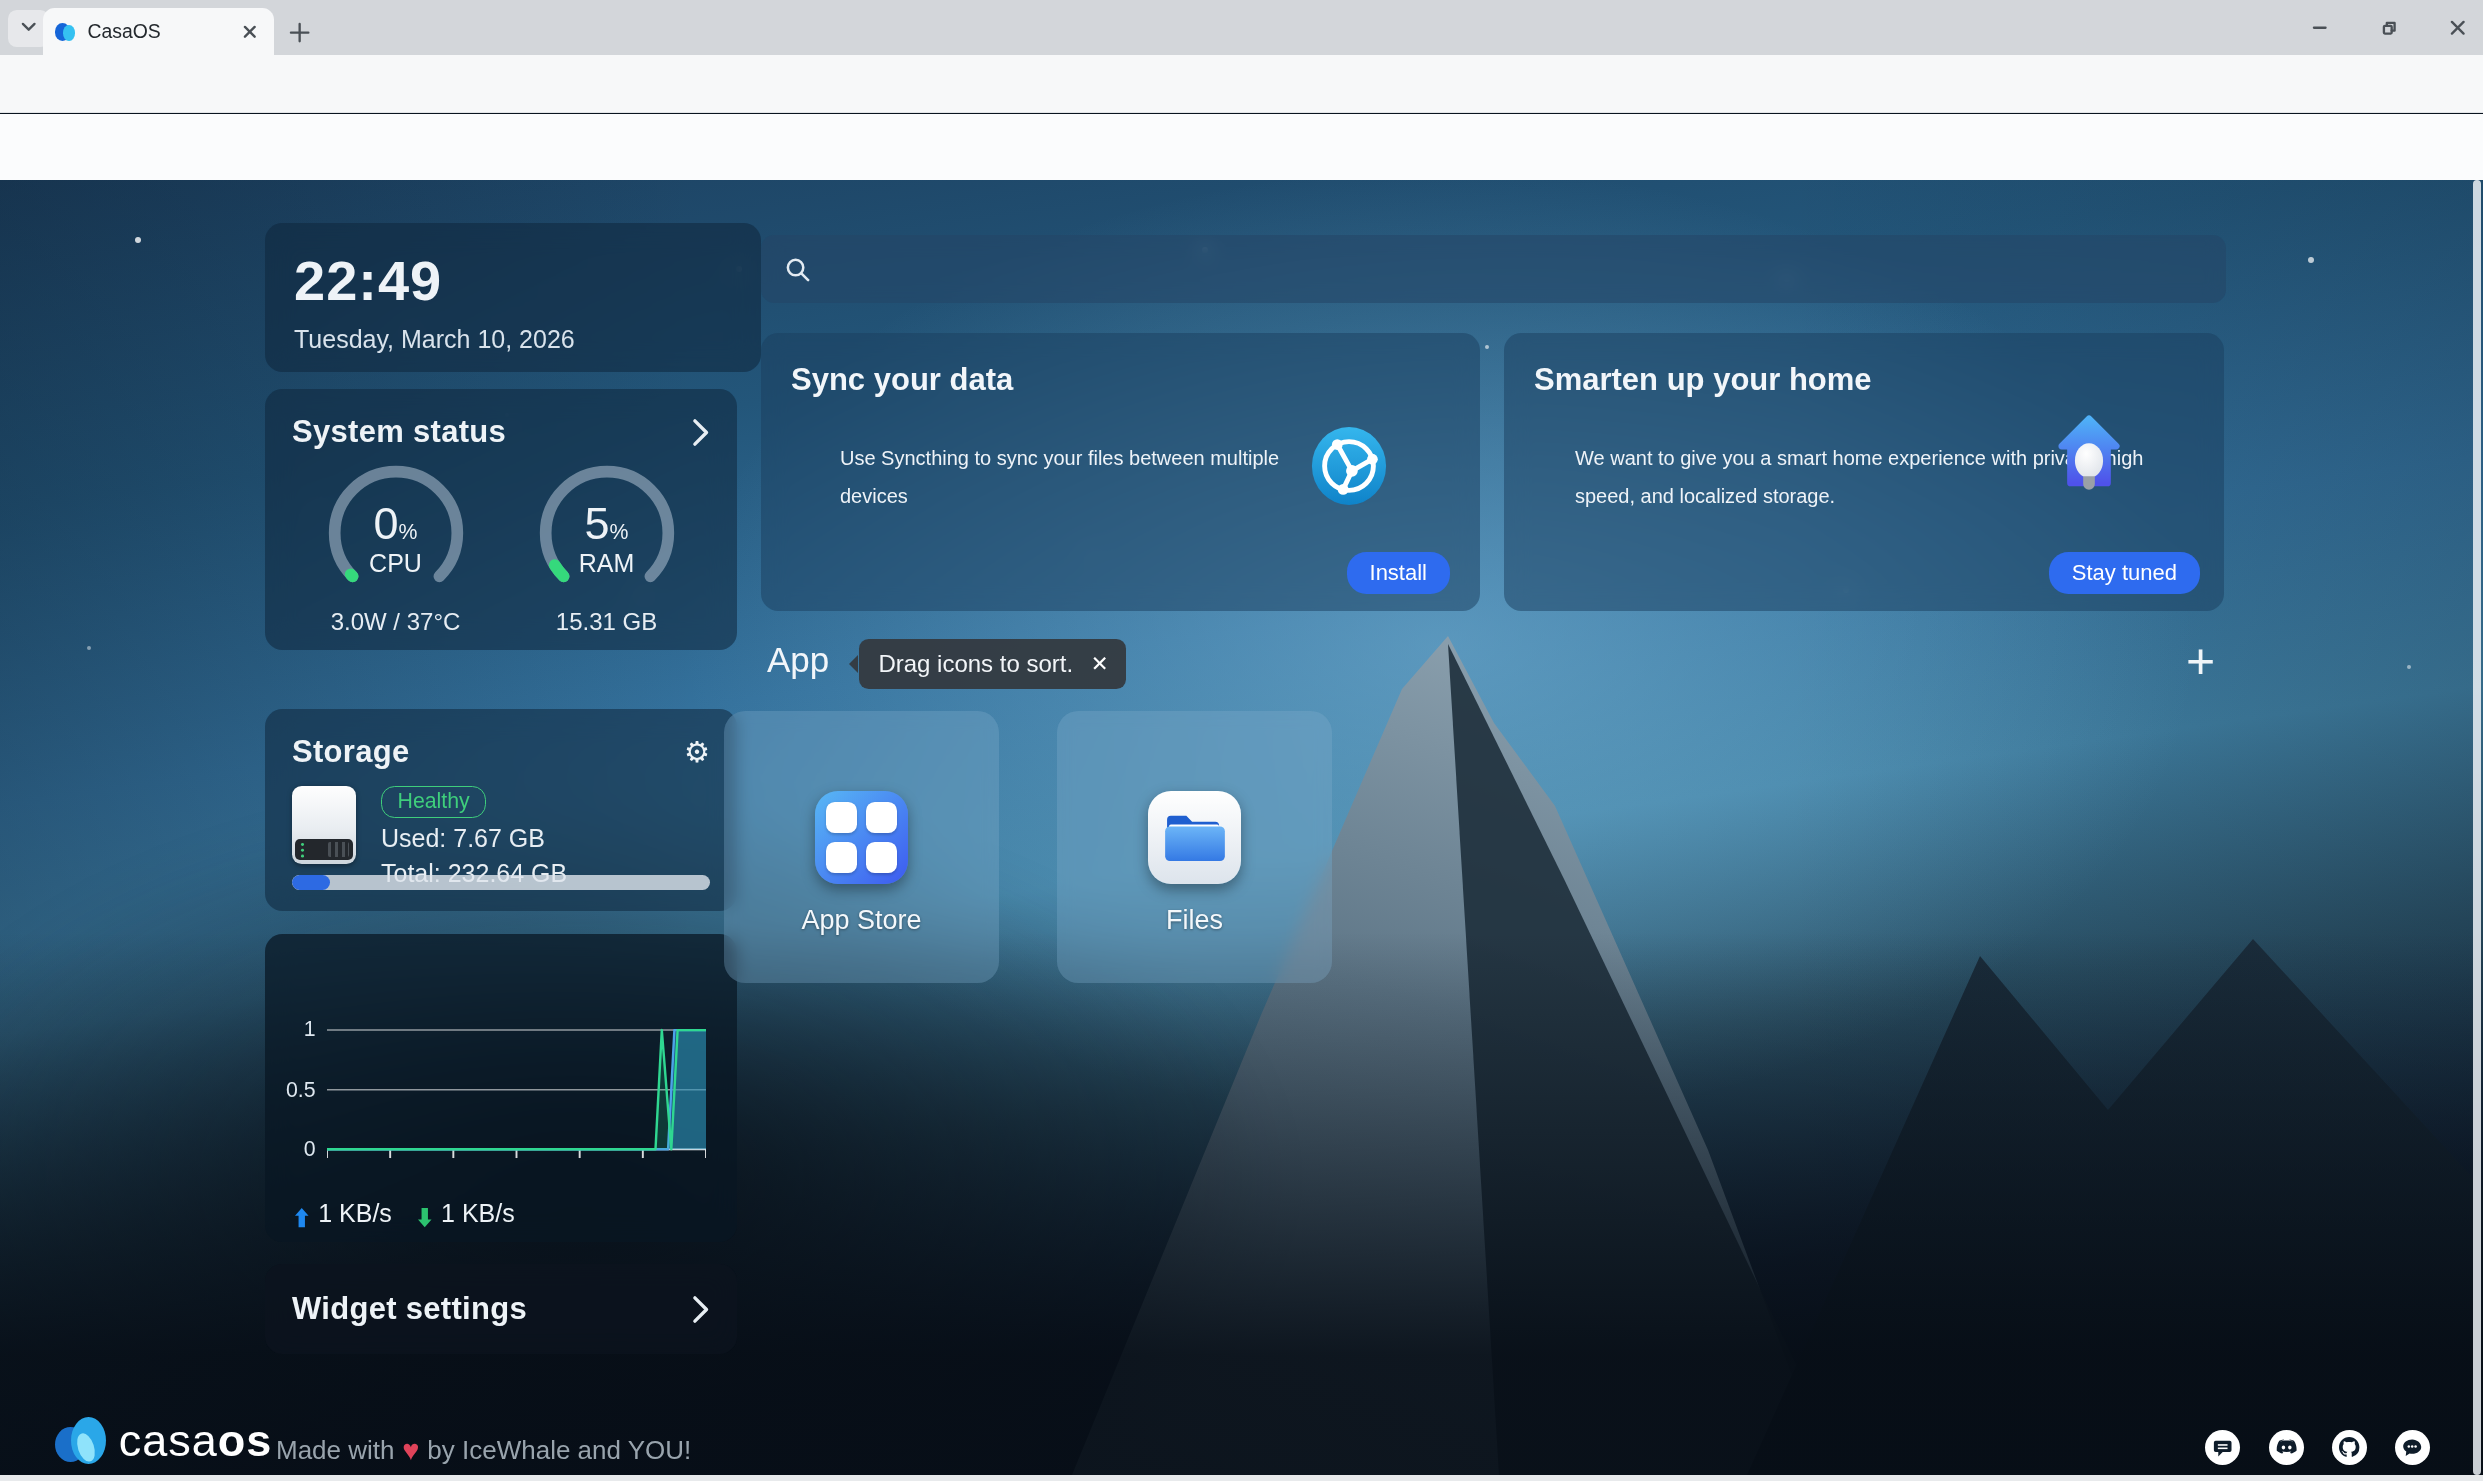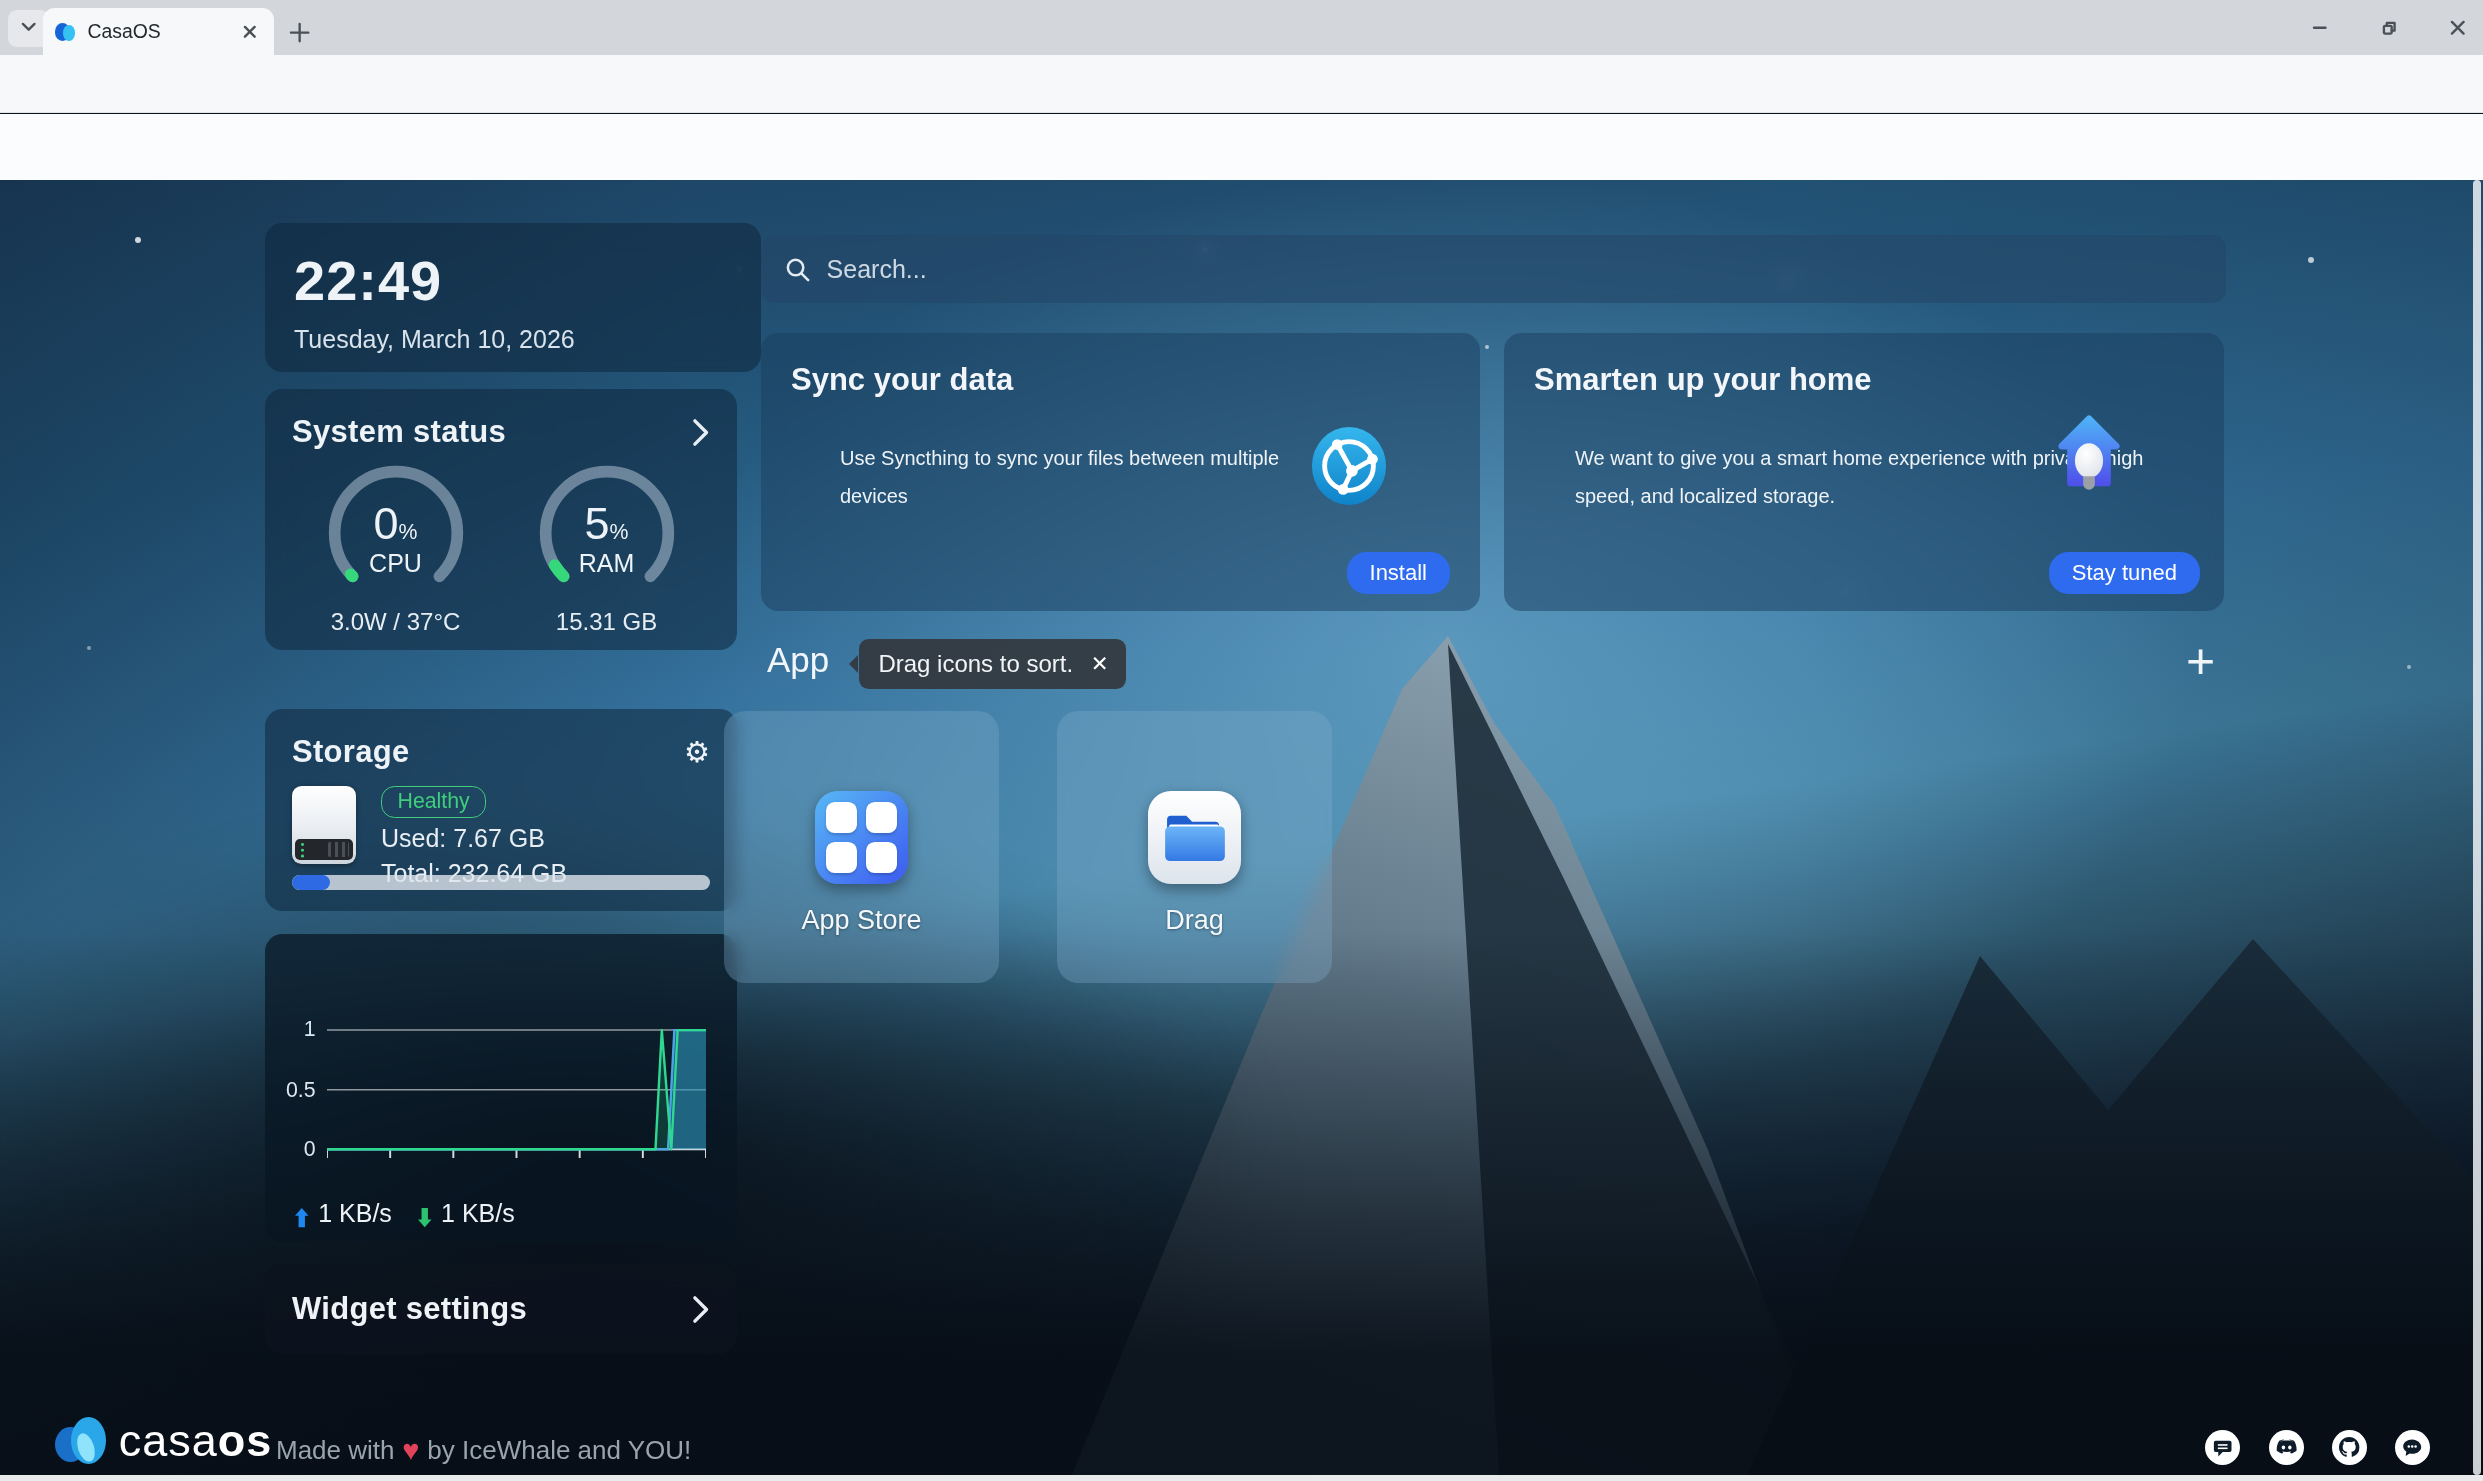--- a/index.html
+++ b/index.html
@@ -426,21 +426,20 @@
     <svg class="chev" width="19.4" height="31" viewBox="0 0 20 32">
         <path d="M4 4 L16 16 L4 28"></path>
       </svg>
   </div>
 
   <div class="abs" id="searchbar">
     <svg width="27" height="27" viewBox="0 0 28 28">
       <circle cx="12" cy="12" r="8" fill="none" stroke="#e3ebf2" stroke-width="2.6"></circle>
       <path d="M18 18 L25 25" stroke="#e3ebf2" stroke-width="2.6" stroke-linecap="round"></path>
     </svg>
-    <input id="search-input" placeholder="Search..." style="">
   </div>
 
   <div class="promo" id="sync-card">
     <div class="promo-title">Sync your data</div>
     <div class="promo-body" id="sync-body">Use Syncthing to sync your files between multiple devices</div>
     <svg id="syncthing-logo" width="80" height="80" viewBox="-41 -41 82 82">
       <defs>
           <linearGradient id="sg" x1="0" y1="0" x2="0" y2="1">
             <stop offset="0" stop-color="#35b6ed"></stop>
             <stop offset="1" stop-color="#0f83c9"></stop>
@@ -503,21 +502,21 @@
             <linearGradient id="fg2" x1="0" y1="0" x2="0" y2="1">
               <stop offset="0" stop-color="#6cb5f7"></stop>
               <stop offset="1" stop-color="#3479e4"></stop>
             </linearGradient>
           </defs>
         <path d="M4 8 a4 4 0 0 1 4-4 h16 l6 6 h24 a4 4 0 0 1 4 4 v6 H4 Z" fill="#1f5fd0"></path>
         <rect x="6" y="13" width="52" height="5" rx="2" fill="#fff"></rect>
         <rect x="2" y="15" width="62" height="36" rx="5" fill="url(#fg2)"></rect>
       </svg>
     </div>
-    <div class="tile-label">Drag</div>
+    <div class="tile-label">Files</div>
   </div>
 
   <div class="abs" id="footer-logo">
     <span id="logo-mark">
         <span class="l1"></span>
         <span class="l2"></span>
         <span class="l3"></span>
       </span>
     <span id="logo-text"><span>casa</span><span class="bold">os</span></span>
   </div>

